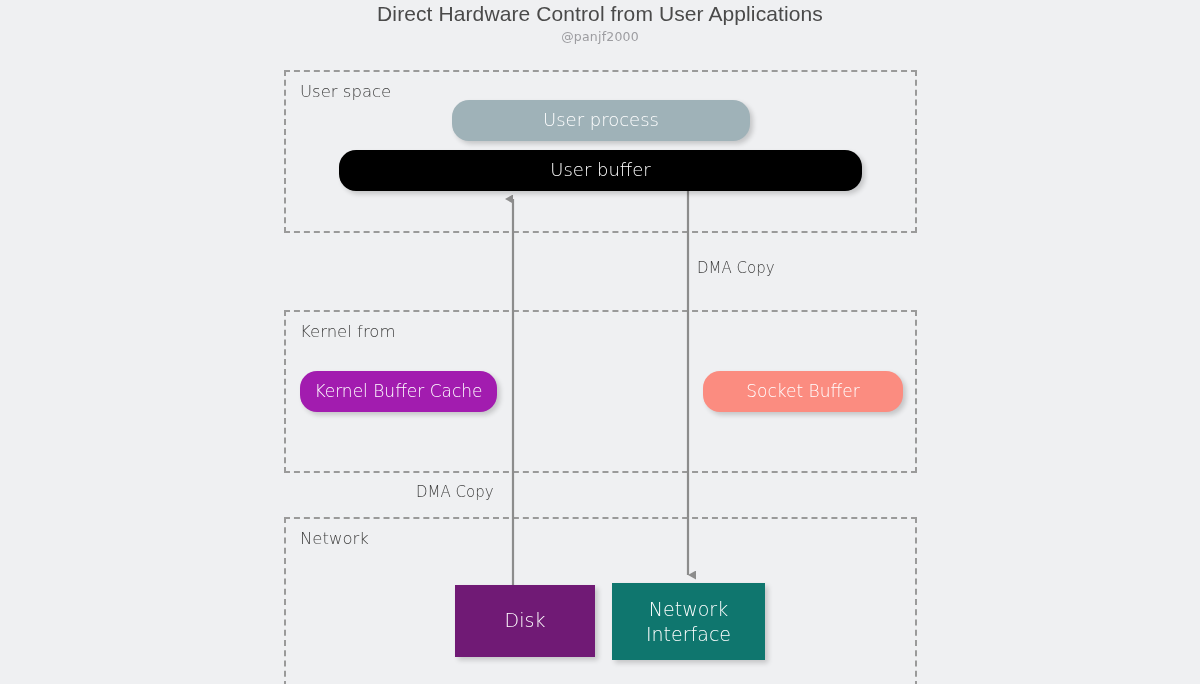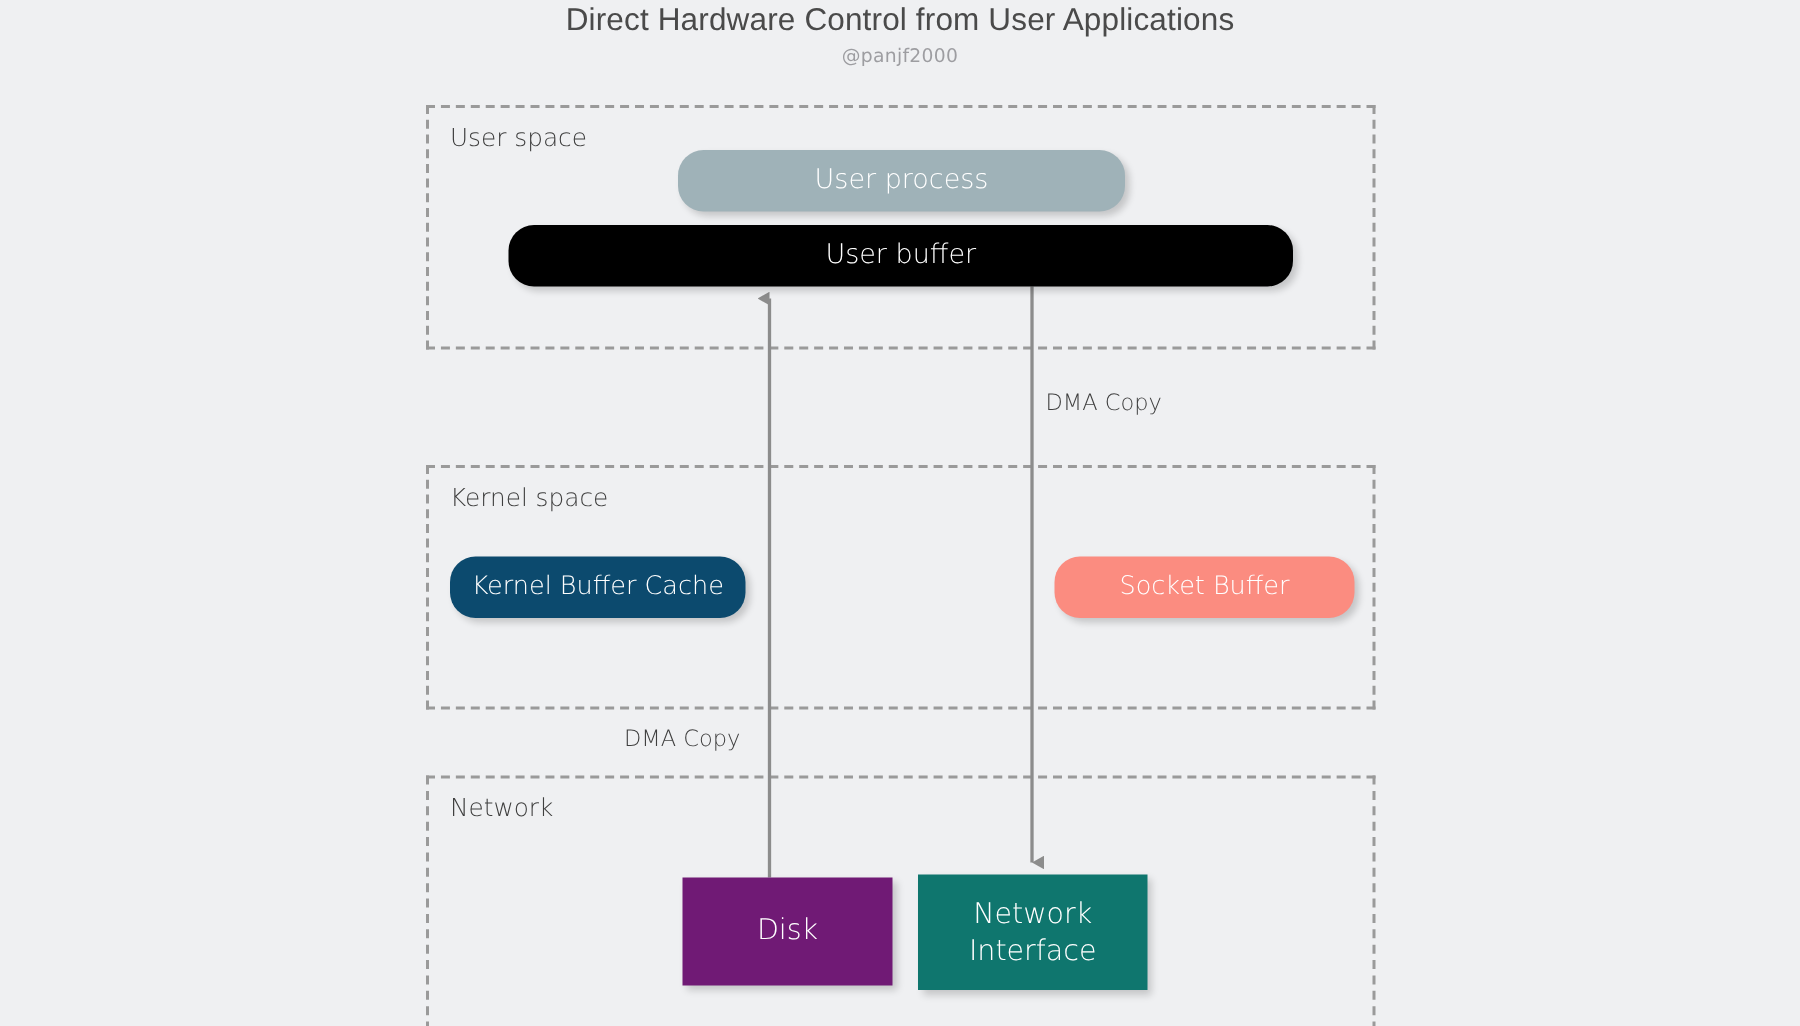--- a/index.html
+++ b/index.html
@@ -90,21 +90,21 @@
     background: #9fb2b8;
     font-size: 18px;
   }
   #node-user-buffer {
     left: 339px; top: 150px; width: 523px; height: 41px;
     background: #000000;
     font-size: 18px;
   }
   #node-kernel-buffer-cache {
     left: 300px; top: 371px; width: 197px; height: 41px;
-    background: #0c4a6e;
+    background: #a21caf;
     font-size: 17px;
   }
   #node-socket-buffer {
     left: 703px; top: 371px; width: 200px; height: 41px;
     background: #fb8c80;
     font-size: 17px;
   }
   #node-disk {
     left: 455px; top: 585px; width: 140px; height: 72px;
     background: #701a75;
@@ -161,21 +161,21 @@
     <line x1="513" y1="585" x2="513" y2="199" stroke="#8c8c8c" stroke-width="2.2" marker-end="url(#arrowhead-up)"></line>
 
     <line x1="688" y1="191" x2="688" y2="575" stroke="#8c8c8c" stroke-width="2.2" marker-end="url(#arrowhead-down)"></line>
   </svg>
 
   <div class="zone" id="zone-user">
     <div class="zone-label">User space</div>
   </div>
 
   <div class="zone" id="zone-kernel">
-    <div class="zone-label">Kernel space</div>
+    <div class="zone-label">Kernel from</div>
   </div>
 
   <div class="zone" id="zone-hw">
     <div class="zone-label">Network</div>
   </div>
 
   <div class="node rounded" id="node-user-process">
     <span>User process</span>
   </div>
 

